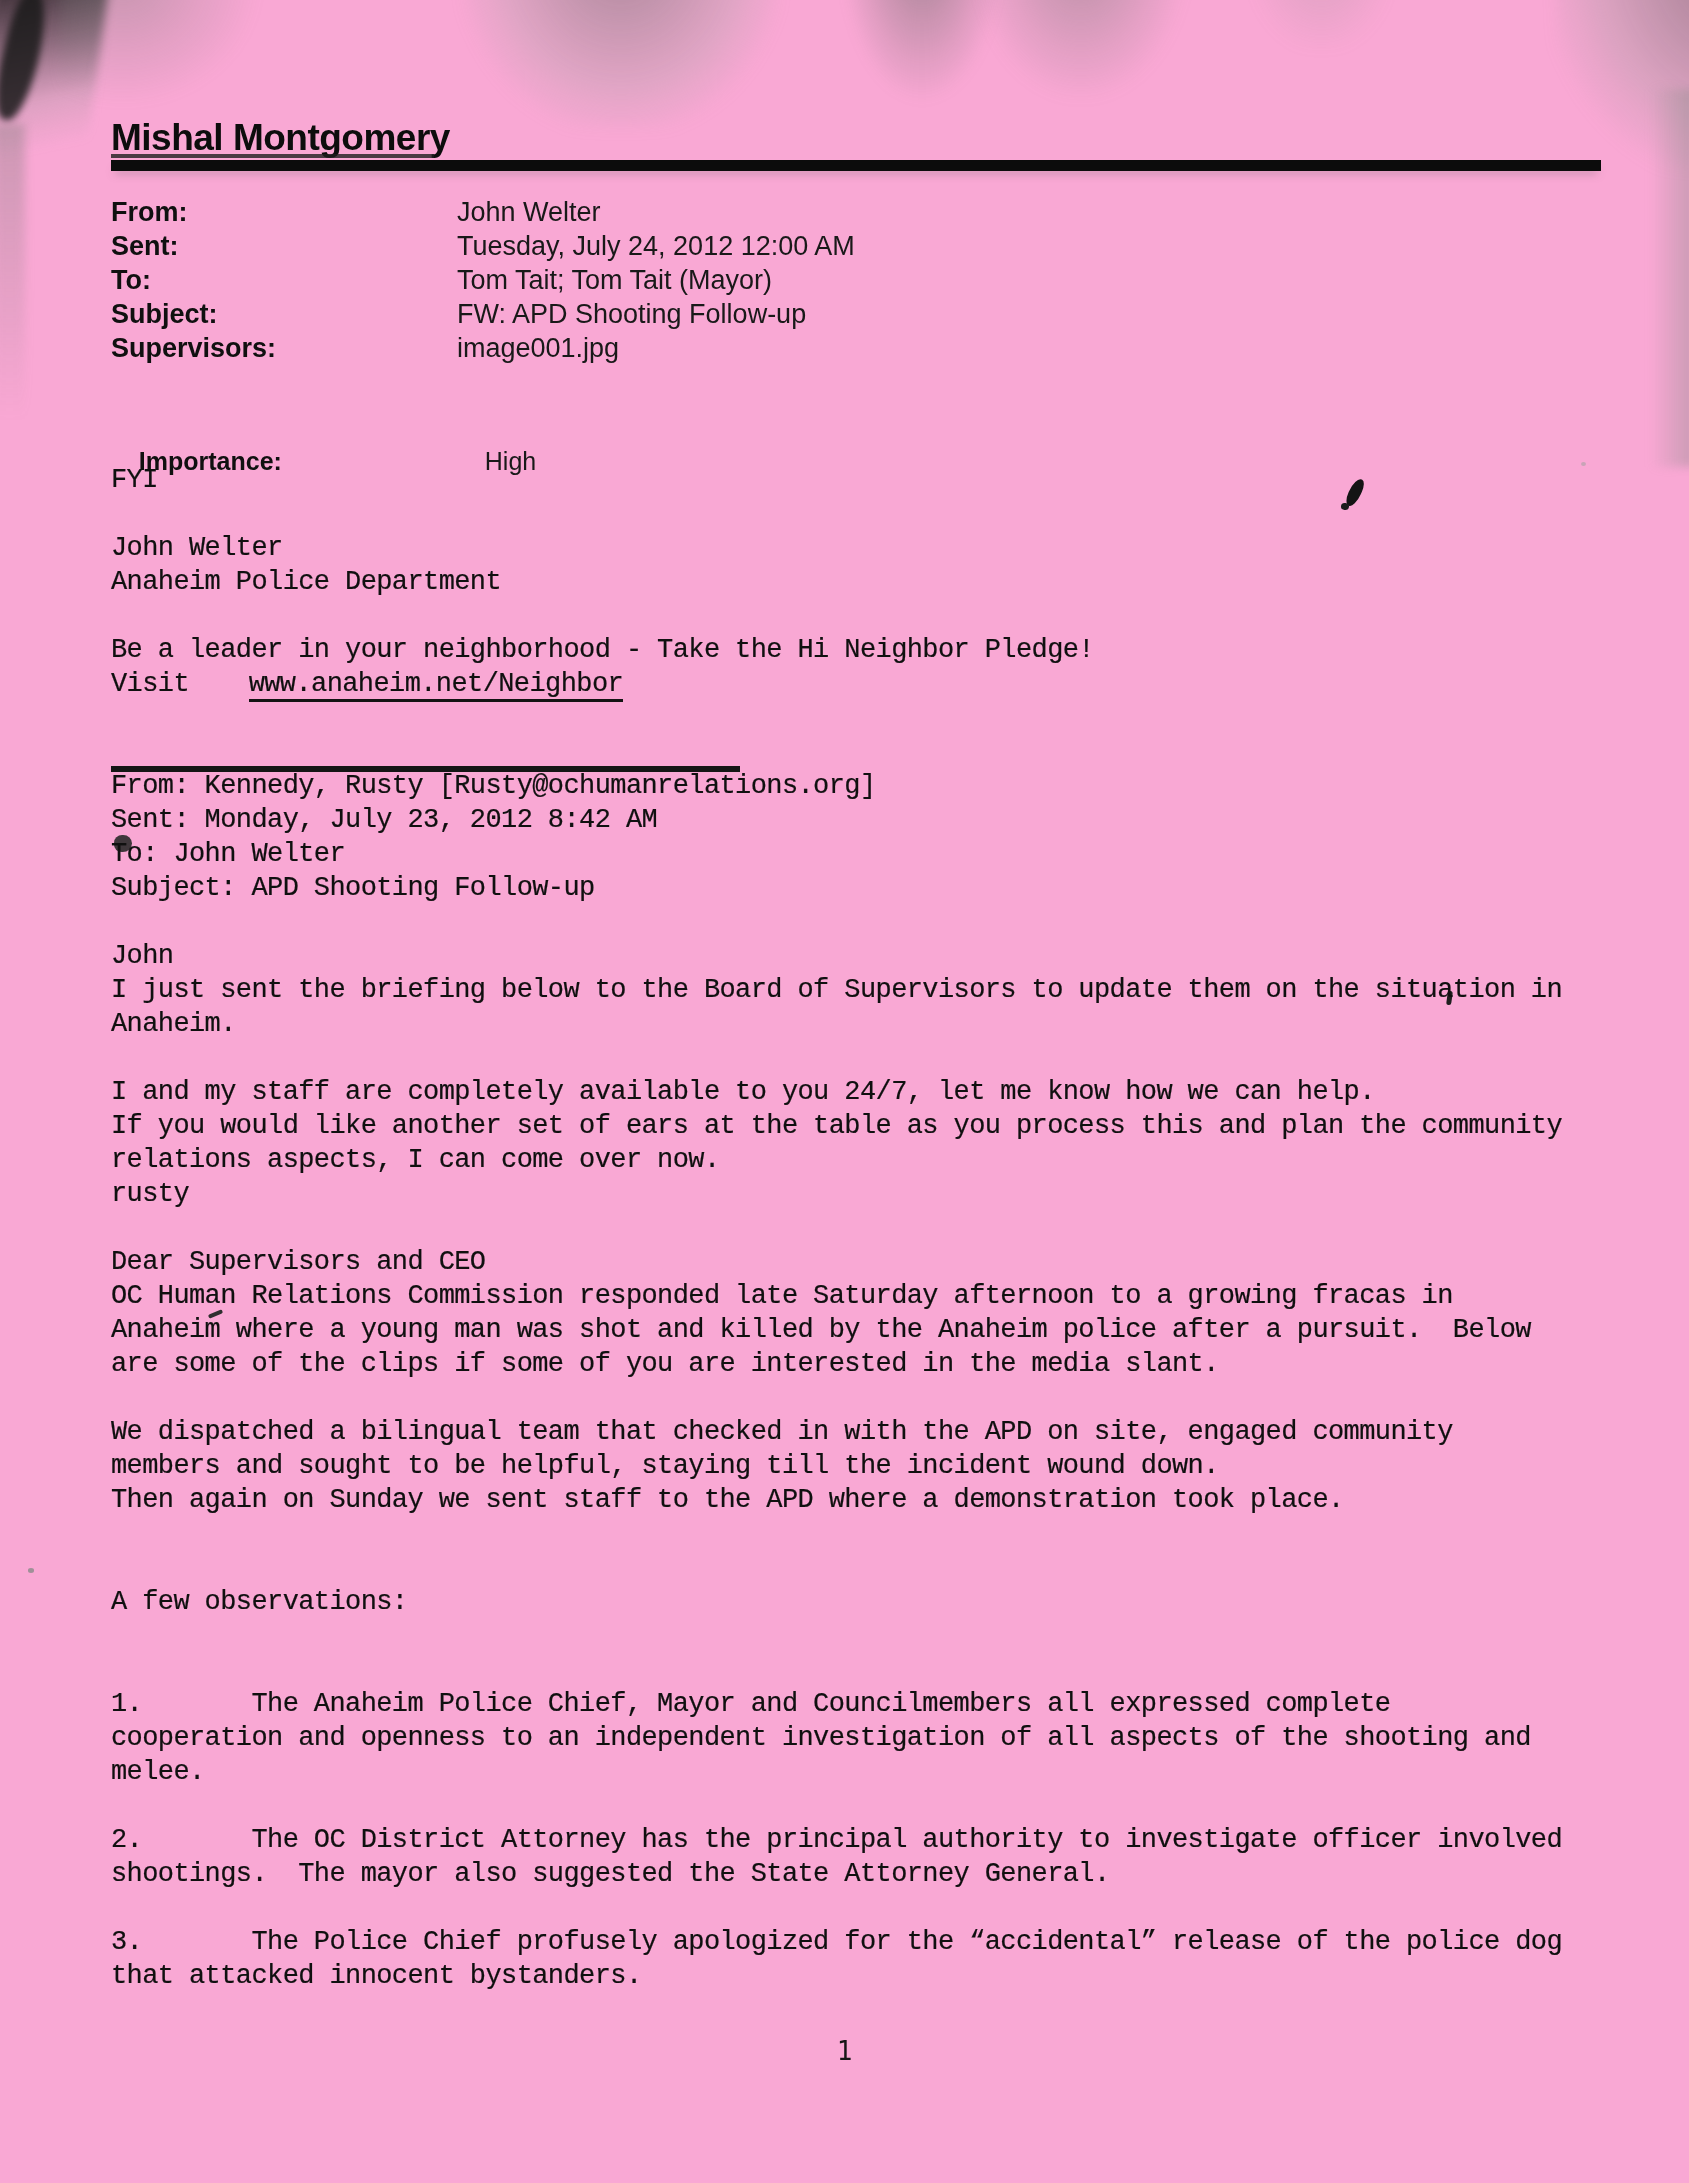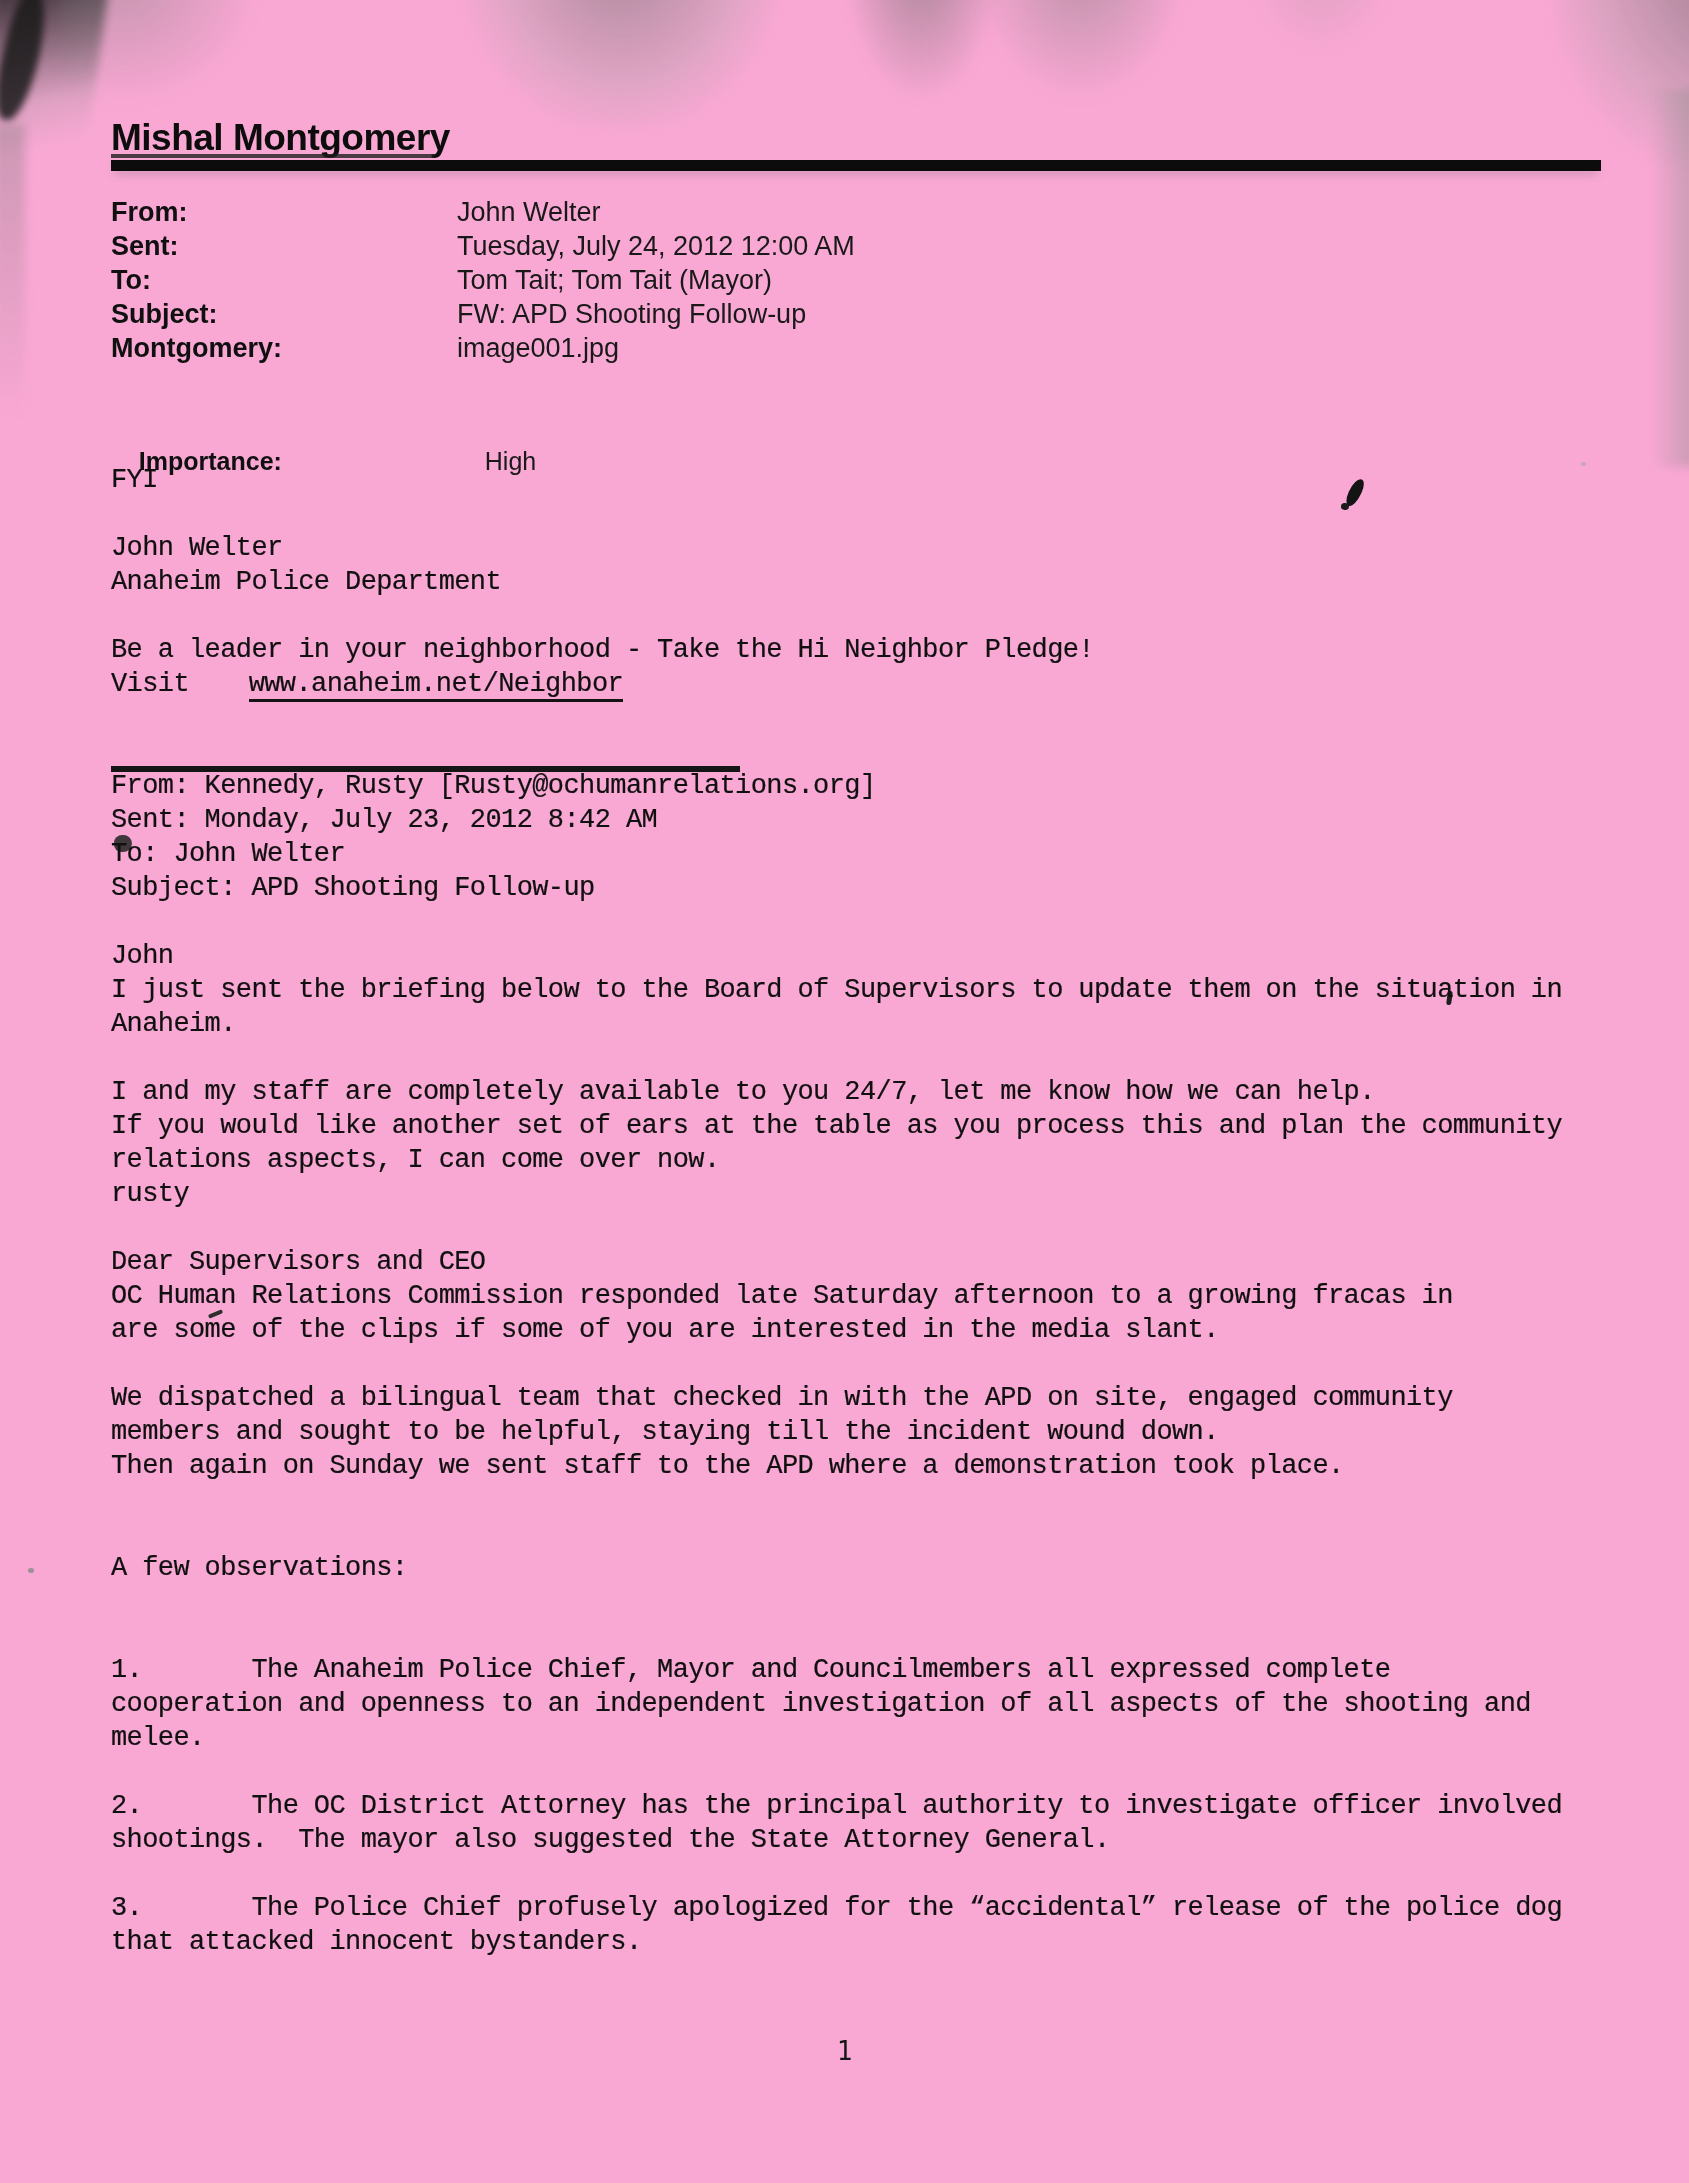--- a/index.html
+++ b/index.html
@@ -97,21 +97,21 @@
 
   <div class="doc-title">Mishal Montgomery</div>
   <div class="title-underline"></div>
   <div class="title-rule"></div>
 
   <div class="hdr">
       <div class="hdr-row"><span class="hdr-label">From:</span><span class="hdr-value">John Welter</span></div>
       <div class="hdr-row"><span class="hdr-label">Sent:</span><span class="hdr-value">Tuesday, July 24, 2012 12:00 AM</span></div>
       <div class="hdr-row"><span class="hdr-label">To:</span><span class="hdr-value">Tom Tait; Tom Tait (Mayor)</span></div>
       <div class="hdr-row"><span class="hdr-label">Subject:</span><span class="hdr-value">FW: APD Shooting Follow-up</span></div>
-      <div class="hdr-row"><span class="hdr-label">Montgomery:</span><span class="hdr-value">image001.jpg</span></div>
+      <div class="hdr-row"><span class="hdr-label">Supervisors:</span><span class="hdr-value">image001.jpg</span></div>
     </div>
 
   <div class="importance-row">
     <span class="hdr-label">Importance:</span><span class="hdr-value">High</span>
   </div>
 
   <div class="email-body">
       <div class="line">FYI</div>
       <div class="line">&nbsp;</div>
       <div class="line">John Welter</div>
@@ -130,20 +130,21 @@
       <div class="line">I just sent the briefing below to the Board of Supervisors to update them on the situation in</div>
       <div class="line">Anaheim.</div>
       <div class="line">&nbsp;</div>
       <div class="line">I and my staff are completely available to you 24/7, let me know how we can help.</div>
       <div class="line">If you would like another set of ears at the table as you process this and plan the community</div>
       <div class="line">relations aspects, I can come over now.</div>
       <div class="line">rusty</div>
       <div class="line">&nbsp;</div>
       <div class="line">Dear Supervisors and CEO</div>
       <div class="line">OC Human Relations Commission responded late Saturday afternoon to a growing fracas in</div>
+      <div class="line">Anaheim where a young man was shot and killed by the Anaheim police after a pursuit.  Below</div>
       <div class="line">are some of the clips if some of you are interested in the media slant.</div>
       <div class="line">&nbsp;</div>
       <div class="line">We dispatched a bilingual team that checked in with the APD on site, engaged community</div>
       <div class="line">members and sought to be helpful, staying till the incident wound down.</div>
       <div class="line">Then again on Sunday we sent staff to the APD where a demonstration took place.</div>
       <div class="line">&nbsp;</div>
       <div class="line">&nbsp;</div>
       <div class="line">A few observations:</div>
       <div class="line">&nbsp;</div>
       <div class="line">&nbsp;</div>

